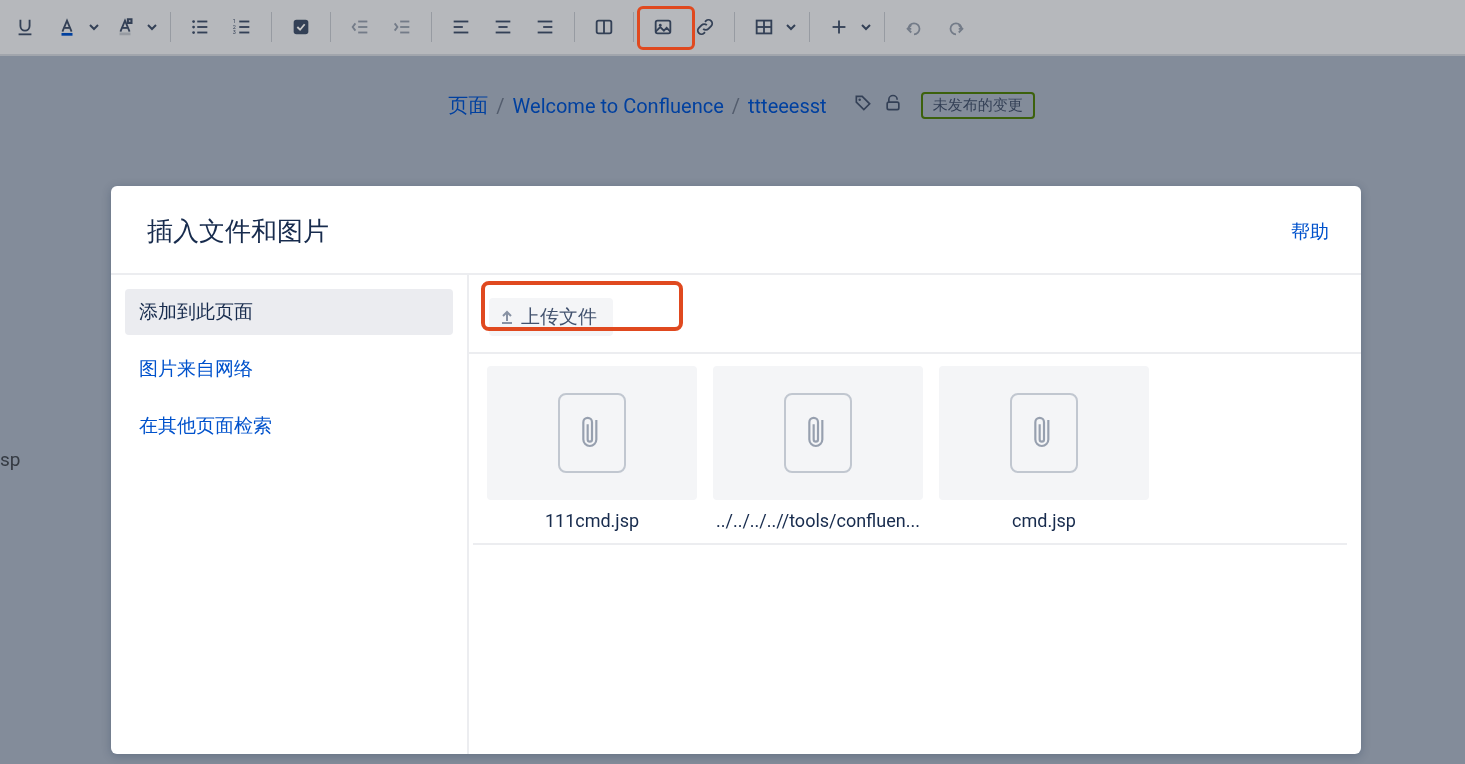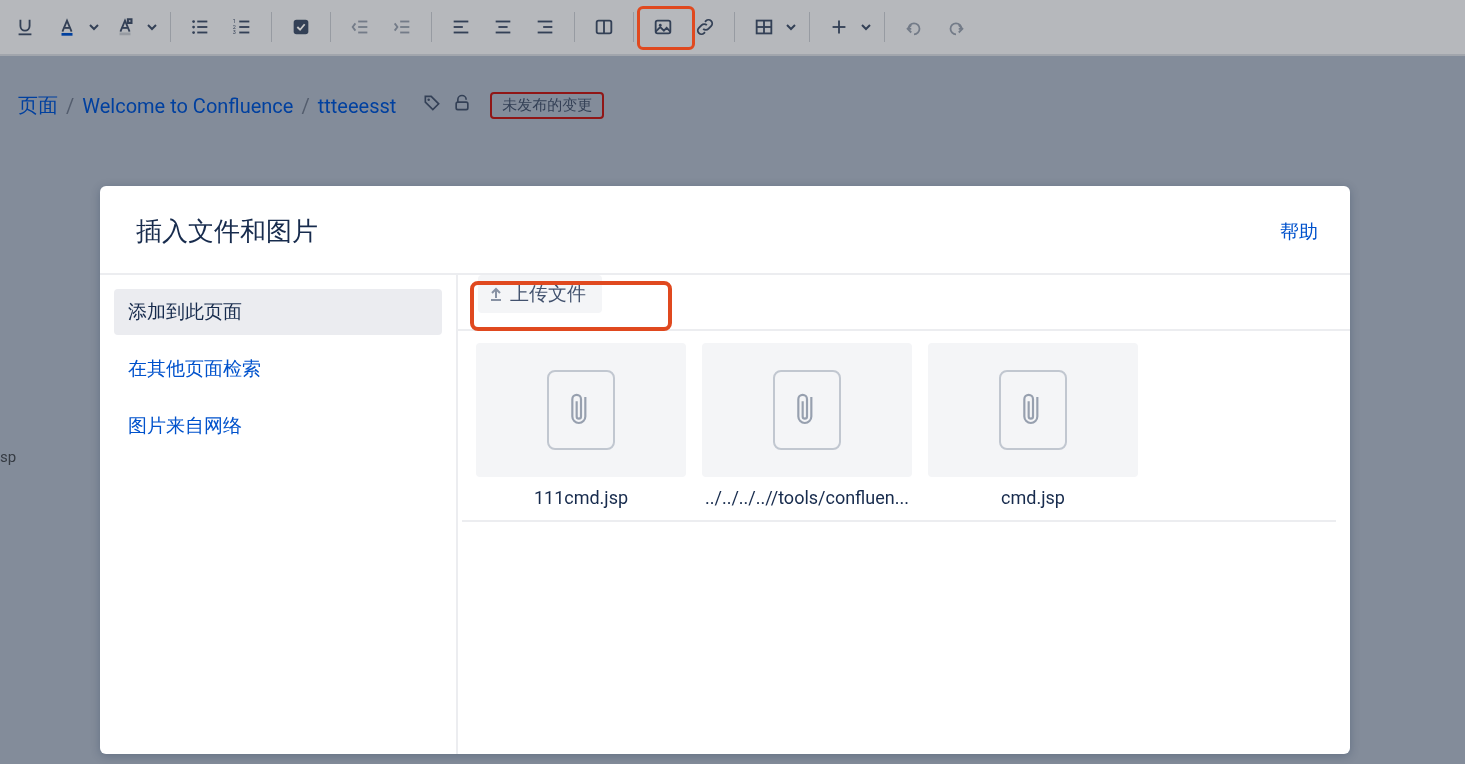--- a/index.html
+++ b/index.html
@@ -59,49 +59,50 @@
   .breadcrumb-row {
     position: relative;
     z-index: 1;
     display: flex;
     align-items: center;
     gap: 8px;
     padding: 36px 0 0 18px;
     font-size: 20px;
     color: #0052cc;
     filter: brightness(0.78);
+    justify-content: center;
   }
   .bc-link { color: #0052cc; }
   .bc-sep { color: #6b778c; }
   .bc-icons { display: flex; gap: 10px; margin-left: 18px; color: #42526e; align-items: center; }
   .bc-icons svg { width: 20px; height: 20px; }
   .bc-badge {
     display: inline-block;
-    border: 2px solid #b91c1c;
+    border: 2px solid #4d7c0f;
     color: #42526e;
     font-size: 15px;
     padding: 2px 10px;
     border-radius: 4px;
     margin-left: 8px;
   }
 
   .left-snippet {
     position: absolute;
     left: 0;
     top: 448px;
     color: #434a54;
-    font-size: 15px;
+    font-size: 19px;
     z-index: 1;
     filter: brightness(0.8);
   }
 
   
   .modal {
     position: absolute;
-    left: 100px;
+    left: 111px;
     top: 186px;
     width: 1250px;
     height: 568px;
     background: #fff;
     border-radius: 6px;
     box-shadow: 0 2px 10px rgba(9,30,66,0.25);
     z-index: 10;
     display: flex;
     flex-direction: column;
   }
@@ -134,21 +135,21 @@
   .side-item.active { background: #ebecf0; color: #172b4d; }
   .side-item.link { color: #0052cc; }
   .modal-main {
     flex: 1;
     border-left: 2px solid #ecedf0;
     padding: 0;
     display: flex;
     flex-direction: column;
   }
   .upload-row {
-    padding: 0 20px 16px 20px;
+    padding: 23px 20px 16px 20px;
     border-bottom: 2px solid #ecedf0;
     position: relative;
   }
   .upload-btn {
     display: inline-flex;
     align-items: center;
     gap: 6px;
     background: #f4f5f7;
     color: #42526e;
     font-size: 19px;
@@ -387,22 +388,22 @@
 <div class="left-snippet">sp</div>
 
 <div class="modal">
   <div class="modal-header">
     <div class="modal-title">插入文件和图片</div>
     <div class="modal-help">帮助</div>
   </div>
   <div class="modal-body">
     <div class="modal-sidebar">
       <div class="side-item active">添加到此页面</div>
+      <div class="side-item link">图片来自网络</div>
       <div class="side-item link">在其他页面检索</div>
-      <div class="side-item link">图片来自网络</div>
     </div>
     <div class="modal-main">
       <div class="upload-row">
         <div class="upload-btn">
           <svg viewBox="0 0 16 16" fill="none" stroke="currentColor" stroke-width="2">
               <path d="M8 12V3"></path>
               <path d="M4 7l4-4 4 4"></path>
               <line x1="3" y1="14" x2="13" y2="14"></line>
             </svg>
           <span>上传文件</span>

